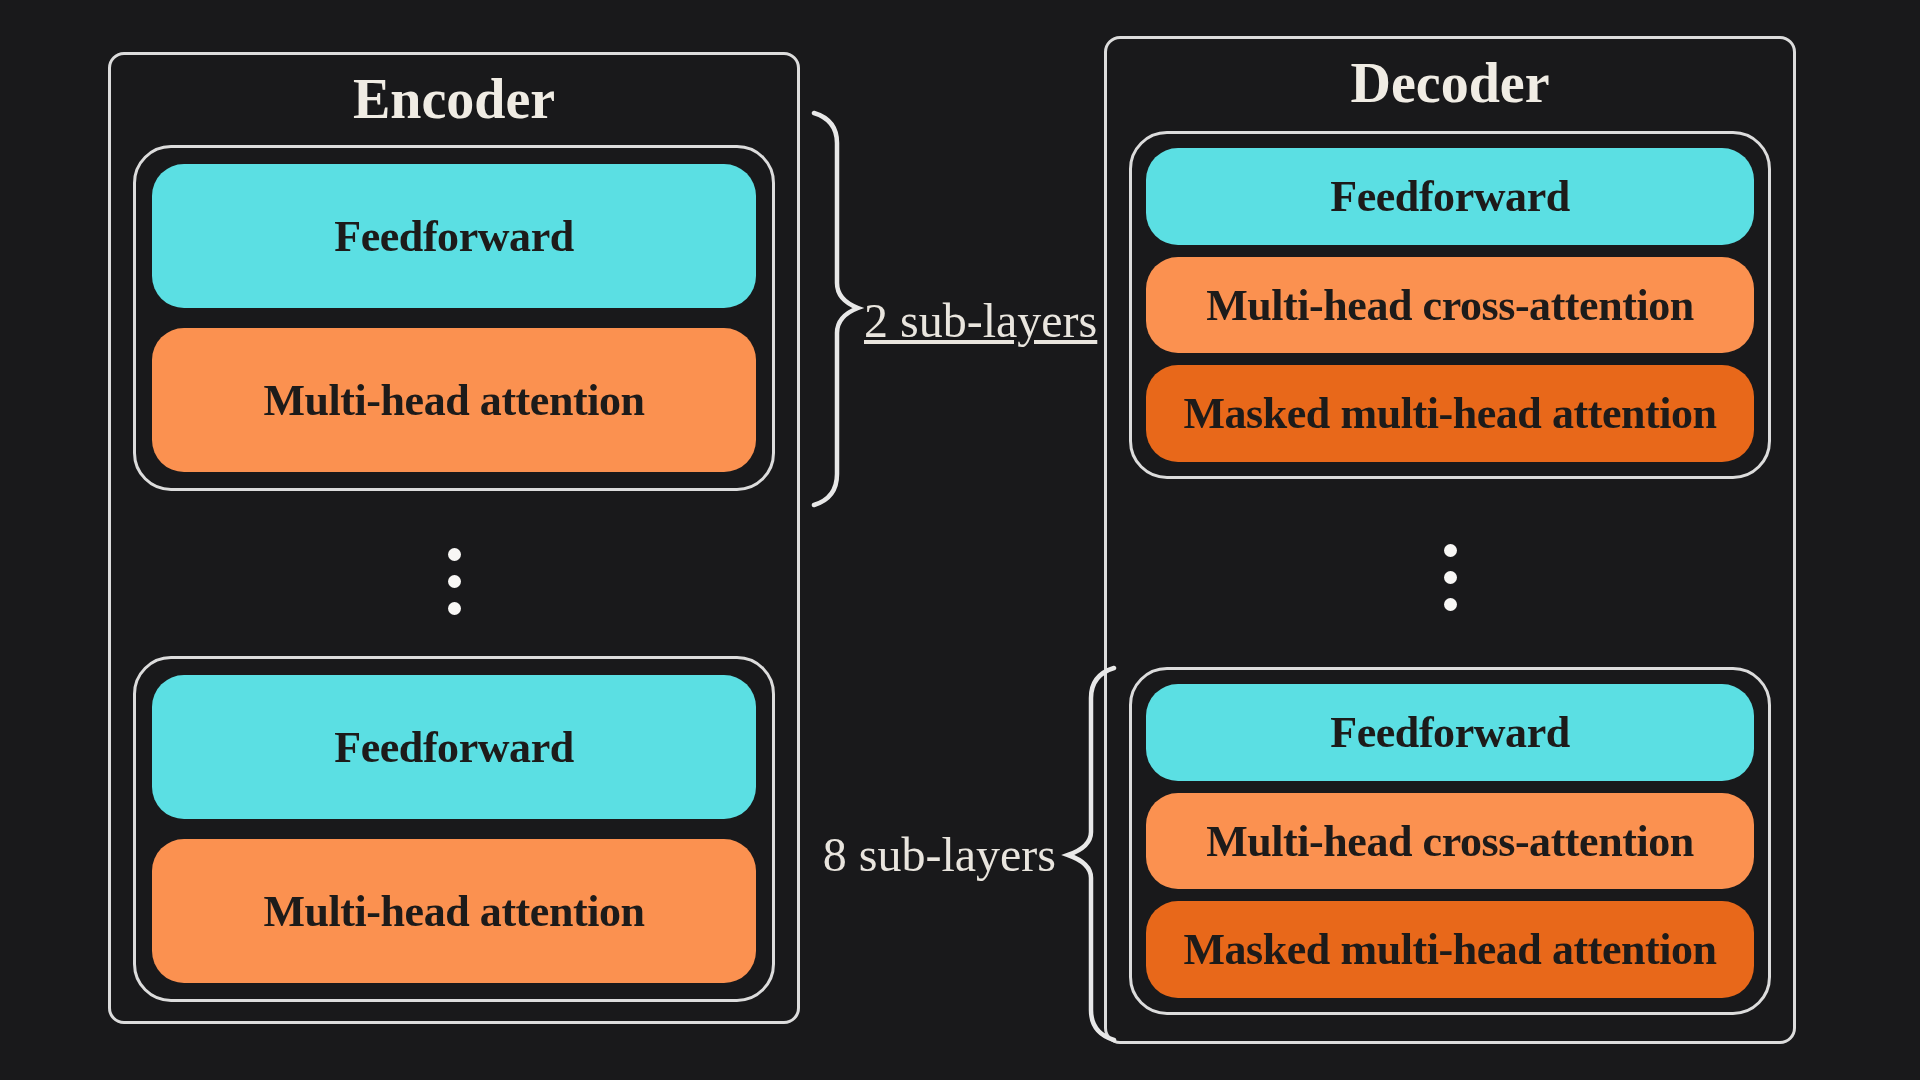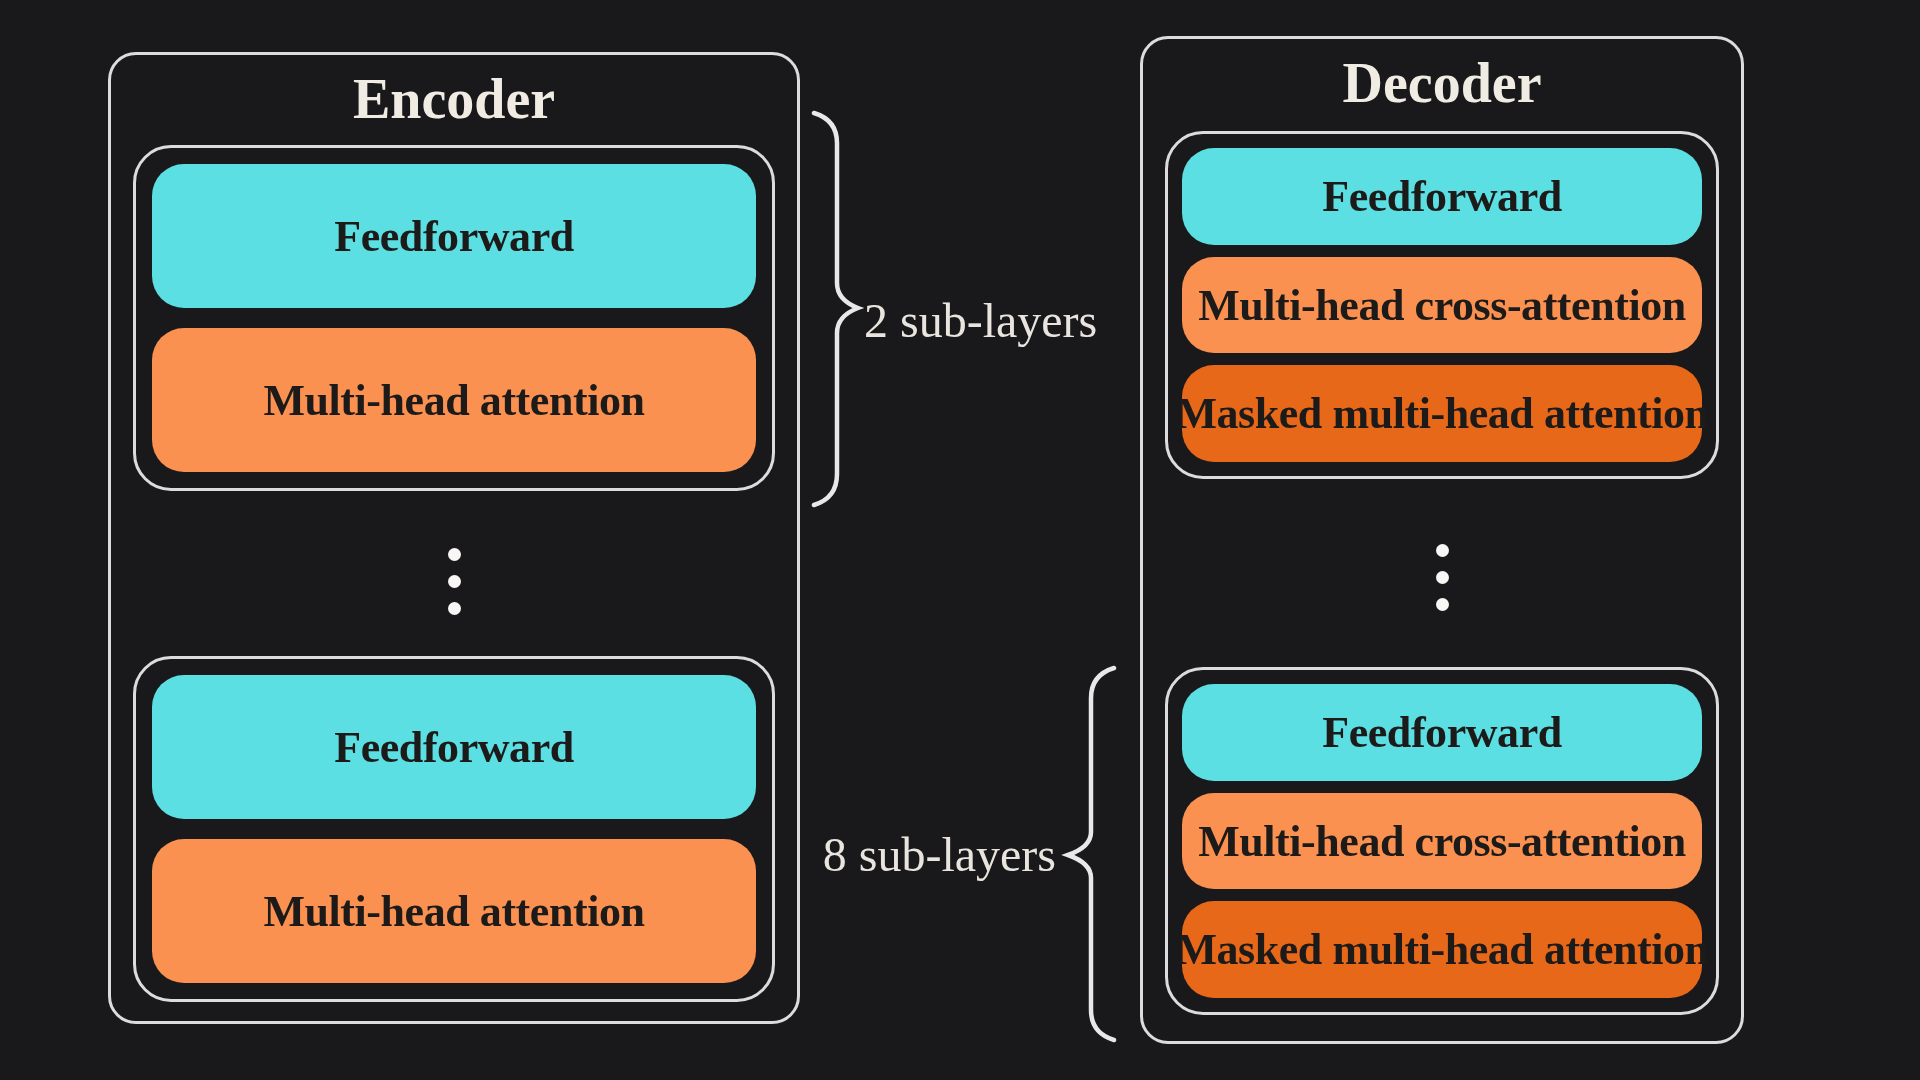--- a/index.html
+++ b/index.html
@@ -8,24 +8,24 @@
     --cyan:#5bdfe3; --orange:#fb9150; --dark-orange:#e8681a; --dot:#f8f7f5;
   }
   html,body{margin:0;padding:0;}
   body{
     width:1920px;height:1080px;position:relative;overflow:hidden;
     background:var(--background);
     font-family:"Liberation Serif","DejaVu Serif",serif;
   }
   .outer-box{
     position:absolute;box-sizing:border-box;
-    border:3px solid var(--box-border);border-radius:28px;
+    border:3px solid var(--box-border);border-radius:16px;
   }
   #encoder-box{left:108px;top:52px;width:692px;height:972px;}
-  #decoder-box{left:1140px;top:36px;width:604px;height:1008px;}
+  #decoder-box{left:1104px;top:36px;width:692px;height:1008px;}
   .box-title{
     position:absolute;left:0;right:0;top:12px;text-align:center;
     font-size:56px;font-weight:bold;color:var(--title-text);
   }
   .layer-box{
     position:absolute;left:22px;right:22px;box-sizing:border-box;
     border:3px solid var(--box-border);border-radius:38px;
     display:flex;flex-direction:column;
   }
   .enc-block{height:346px;padding:16px;gap:20px;}
@@ -44,21 +44,21 @@
     position:absolute;left:0;right:0;
     display:flex;flex-direction:column;align-items:center;gap:14px;
   }
   #encoder-ellipsis{top:493px;}
   #decoder-ellipsis{top:505px;}
   .dot{width:13px;height:13px;border-radius:50%;background:var(--dot);}
   .brace-label{
     position:absolute;height:70px;line-height:70px;
     font-size:48px;color:var(--label-text);white-space:nowrap;
   }
-  #label-2-sublayers{left:864px;top:286px;}
+  #label-2-sublayers{left:864px;top:286px;text-decoration:underline;}
   #label-3-sublayers{left:600px;top:820px;width:456px;text-align:right;}
   #braces-layer{position:absolute;left:0;top:0;pointer-events:none;}
   .brace-path{fill:none;stroke:var(--line);stroke-width:4.5;stroke-linecap:round;}
 </style>
 </head>
 <body>
 
 <div class="outer-box" id="encoder-box">
   <div class="box-title">Encoder</div>
 

